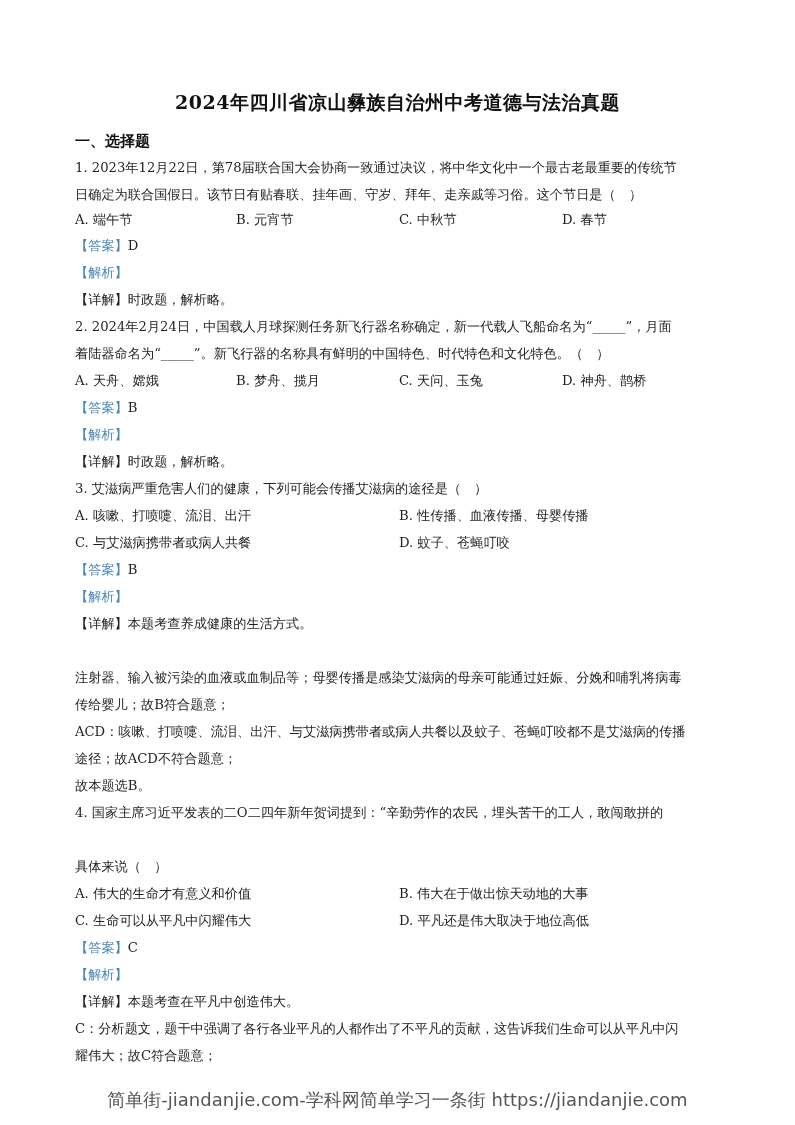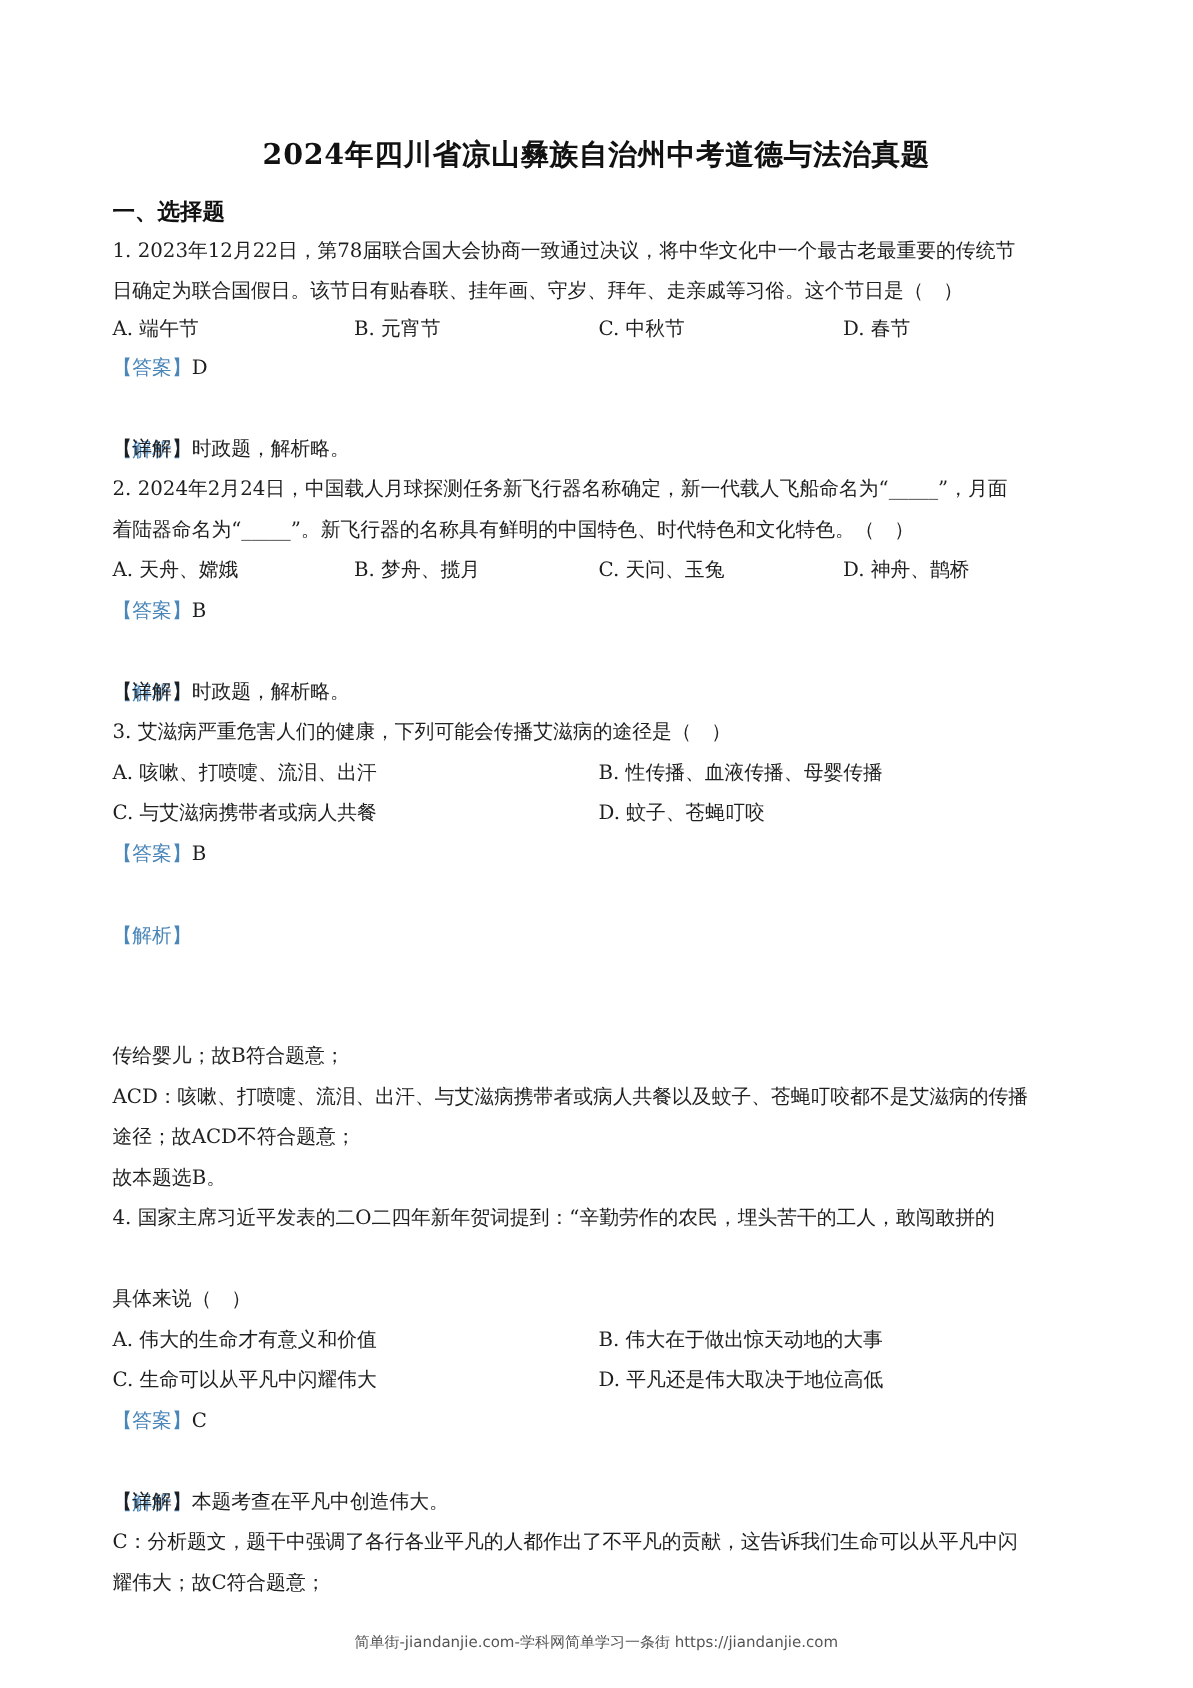--- a/index.html
+++ b/index.html
@@ -4,23 +4,23 @@
   <style>
     html, body { margin: 0; padding: 0; background: #ffffff; }
     body { width: 795px; height: 1125px; position: relative; overflow: hidden;
            font-family: "DejaVu Serif", "Liberation Serif", serif; color: #1a1a1a; }
     .page { position: absolute; left: 0; top: 16px; width: 795px; height: 1125px; }
     .title { position: absolute; left: 0; width: 795px; top: 74px; text-align: center;
              font-size: 19px; font-weight: bold; letter-spacing: 0.5px; color: #111; }
     .section { position: absolute; left: 75px; top: 116px; font-size: 15px; font-weight: bold; color: #111; }
     .line { position: absolute; left: 75px; font-size: 13.2px; line-height: 18px; white-space: nowrap; color: #1f1f1f; }
     .opt { position: absolute; font-size: 13.2px; line-height: 18px; white-space: nowrap; color: #1f1f1f; }
-    .blue { color: #4a86b8; margin-top: 28px; }
+    .blue { color: #4a86b8; }
     .footer { position: absolute; left: 0; width: 795px; top: 1072px; text-align: center;
-              font-family: "DejaVu Sans", "Liberation Sans", sans-serif; font-size: 10px; color: #555; }
+              font-family: "DejaVu Sans", "Liberation Sans", sans-serif; font-size: 18px; color: #555; }
   </style>
 </head>
 <body>
 
 <div class="page">
   <div class="title">2024年四川省凉山彝族自治州中考道德与法治真题</div>
   <div class="section">一、选择题</div>
 
   <div class="line" style="top:143px">1. 2023年12月22日，第78届联合国大会协商一致通过决议，将中华文化中一个最古老最重要的传统节</div>
   <div class="line" style="top:170px">日确定为联合国假日。该节日有贴春联、挂年画、守岁、拜年、走亲戚等习俗。这个节日是（　）</div>
@@ -42,20 +42,22 @@
   <div class="line blue" style="top:410px">【解析】</div>
   <div class="line" style="top:437px"><span>【详解】</span><span>时政题，解析略。</span></div>
 
   <div class="line" style="top:464px">3. 艾滋病严重危害人们的健康，下列可能会传播艾滋病的途径是（　）</div>
   <div class="opt" style="left:75px;top:491px">A. 咳嗽、打喷嚏、流泪、出汗</div>
   <div class="opt" style="left:399px;top:491px">B. 性传播、血液传播、母婴传播</div>
   <div class="opt" style="left:75px;top:518px">C. 与艾滋病携带者或病人共餐</div>
   <div class="opt" style="left:399px;top:518px">D. 蚊子、苍蝇叮咬</div>
   <div class="line" style="top:545px"><span class="blue">【答案】</span><span>B</span></div>
   <div class="line blue" style="top:572px">【解析】</div>
+  <div class="line" style="top:599px"><span>【详解】</span><span>本题考查养成健康的生活方式。</span></div>
+  <div class="line" style="top:653px">注射器、输入被污染的血液或血制品等；母婴传播是感染艾滋病的母亲可能通过妊娠、分娩和哺乳将病毒</div>
   <div class="line" style="top:680px">传给婴儿；故B符合题意；</div>
   <div class="line" style="top:707px">ACD：咳嗽、打喷嚏、流泪、出汗、与艾滋病携带者或病人共餐以及蚊子、苍蝇叮咬都不是艾滋病的传播</div>
   <div class="line" style="top:734px">途径；故ACD不符合题意；</div>
   <div class="line" style="top:761px">故本题选B。</div>
 
   <div class="line" style="top:788px">4. 国家主席习近平发表的二O二四年新年贺词提到：“辛勤劳作的农民，埋头苦干的工人，敢闯敢拼的</div>
   <div class="line" style="top:842px">具体来说（　）</div>
   <div class="opt" style="left:75px;top:869px">A. 伟大的生命才有意义和价值</div>
   <div class="opt" style="left:399px;top:869px">B. 伟大在于做出惊天动地的大事</div>
   <div class="opt" style="left:75px;top:896px">C. 生命可以从平凡中闪耀伟大</div>

